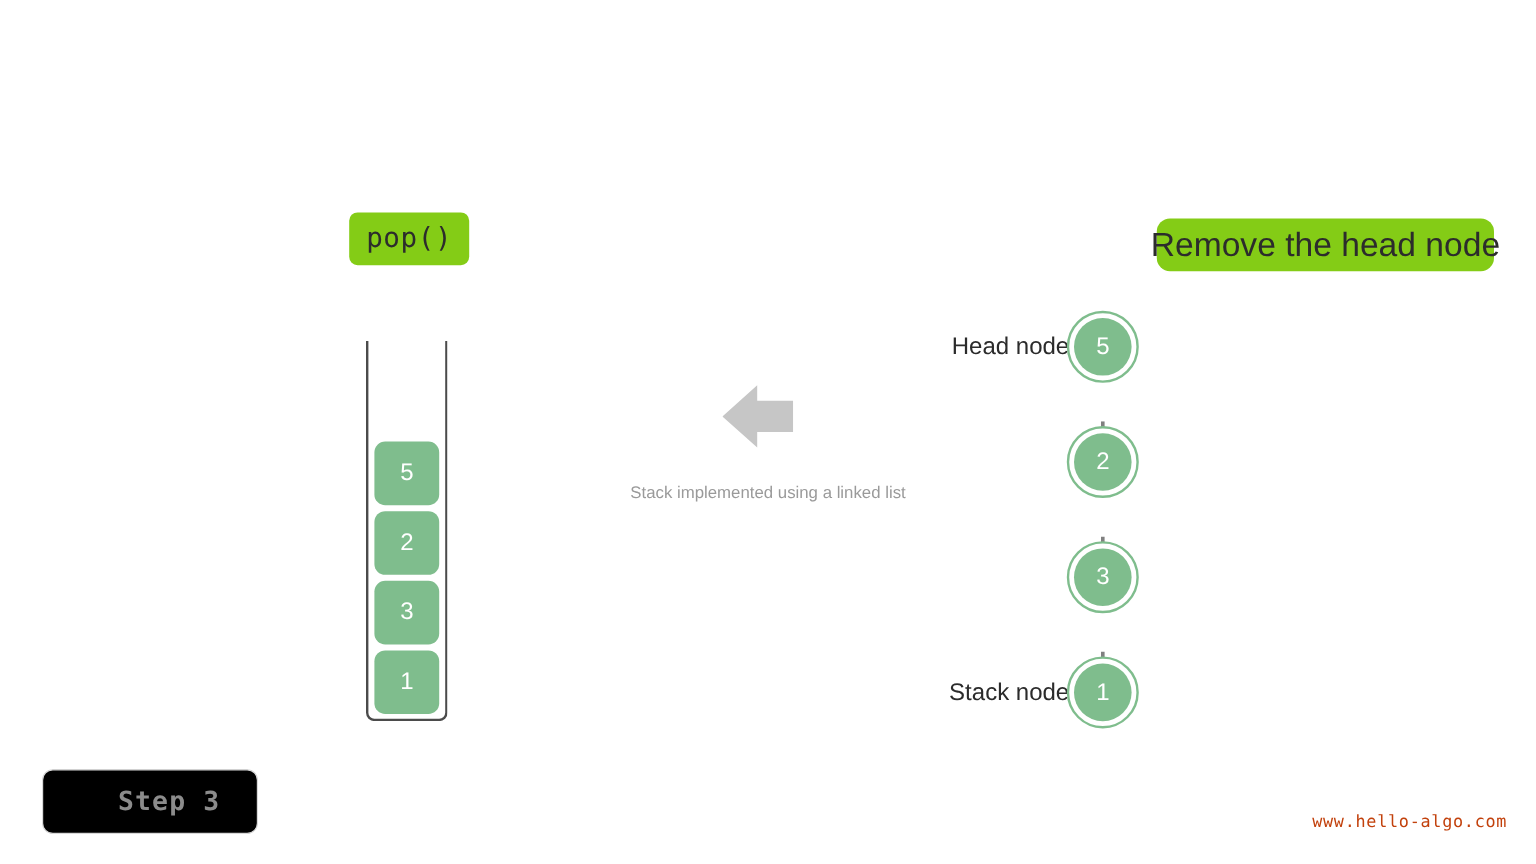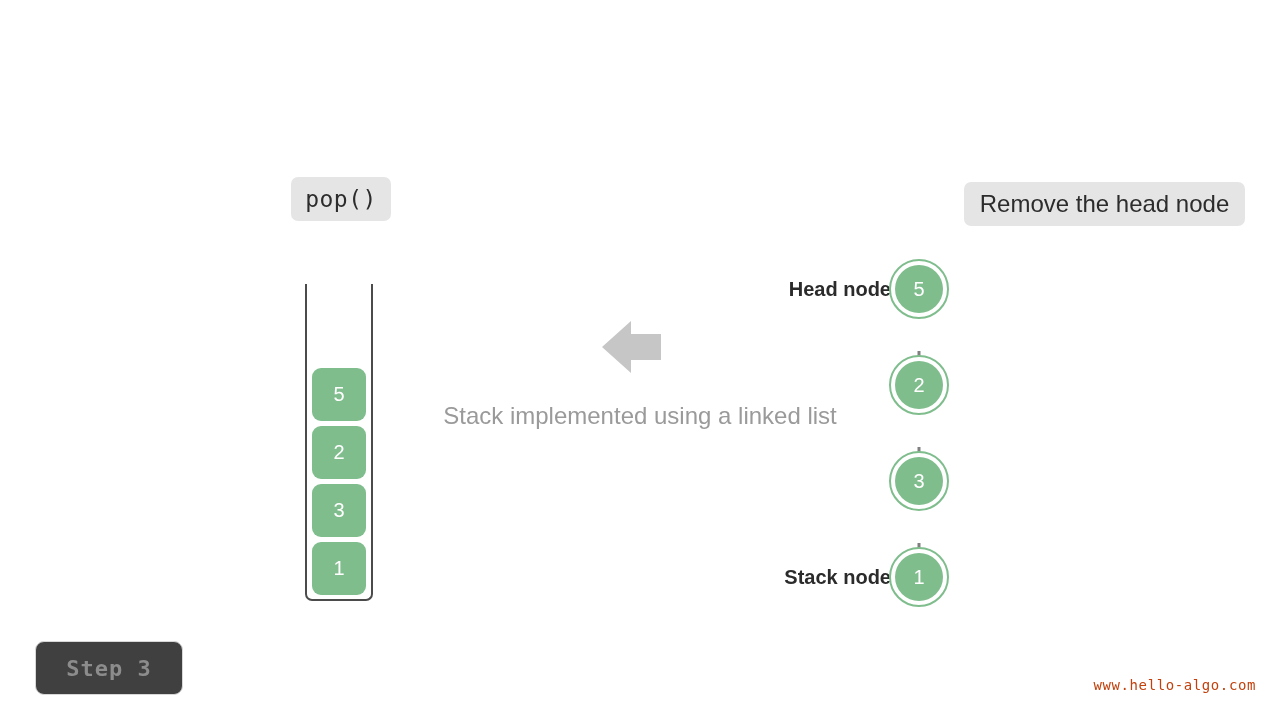--- a/index.html
+++ b/index.html
@@ -17,21 +17,21 @@
   #stage {
     position: relative;
     width: 1280px;
     height: 720px;
     background: #ffffff;
   }
 
   
   .badge {
     position: absolute;
-    background: #e5e5e5;
+    background: #84cc16;
     border-radius: 7px;
     display: flex;
     align-items: center;
     justify-content: center;
     color: #2c2c2c;
     white-space: nowrap;
   }
   #op-badge {
     left: 291px;
     top: 177px;
@@ -39,60 +39,62 @@
     height: 44px;
     font-family: "DejaVu Sans Mono", "Liberation Mono", monospace;
     font-size: 23px;
     letter-spacing: 0.5px;
   }
   #action-badge {
     left: 964px;
     top: 182px;
     width: 281px;
     height: 44px;
-    font-size: 24px;
+    font-size: 28px;
+    border-radius: 11px;
   }
 
   #step-badge {
     position: absolute;
     left: 35px;
     top: 641px;
     width: 146px;
     height: 52px;
     border: 1px solid #d8d8d8;
     border-radius: 9px;
-    background: #404040;
+    background: #000000;
     display: flex;
     align-items: center;
     justify-content: center;
     font-family: "DejaVu Sans Mono", "Liberation Mono", monospace;
     font-size: 22px;
     font-weight: bold;
     color: #8c8c8c;
     letter-spacing: 1px;
+    padding-left: 32px;
   }
 
   #watermark {
     position: absolute;
     right: 24px;
     top: 677px;
     font-family: "DejaVu Sans Mono", "Liberation Mono", monospace;
     font-size: 14px;
     color: #c2410c;
     letter-spacing: 0.6px;
   }
 
   
   #caption {
     position: absolute;
     left: 0;
     top: 402px;
     width: 1280px;
     text-align: center;
-    font-size: 24px;
+    font-size: 14px;
     color: #9a9a9a;
   }
 
   
   #big-arrow {
     position: absolute;
     left: 602px;
     top: 320px;
     width: 59px;
     height: 54px;
@@ -153,21 +155,21 @@
     left: 0;
     width: 230px;
     height: 62px;
     display: flex;
     align-items: center;
   }
   .node-label {
     position: absolute;
     right: 99px;
     font-size: 20px;
-    font-weight: bold;
+    font-weight: normal;
     color: #2b2b2b;
     white-space: nowrap;
   }
   .node-circle {
     position: absolute;
     left: 129px;
     width: 60px;
     height: 60px;
     border: 2px solid #7fbd8d;
     border-radius: 50%;

